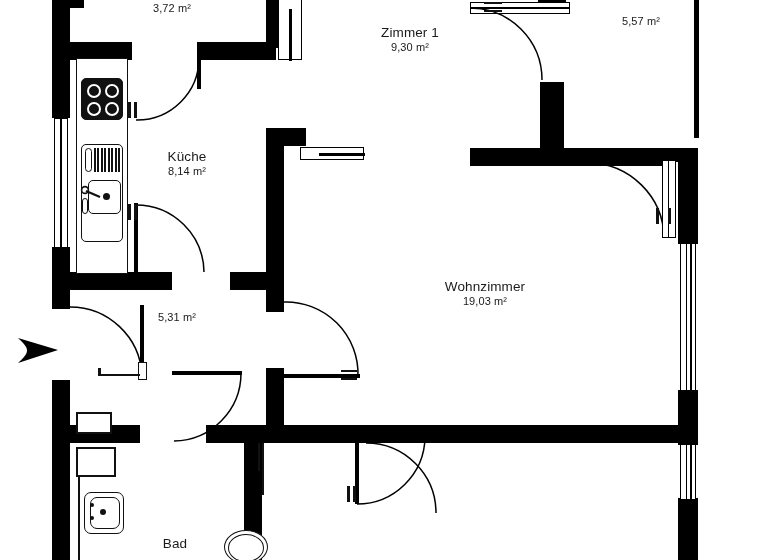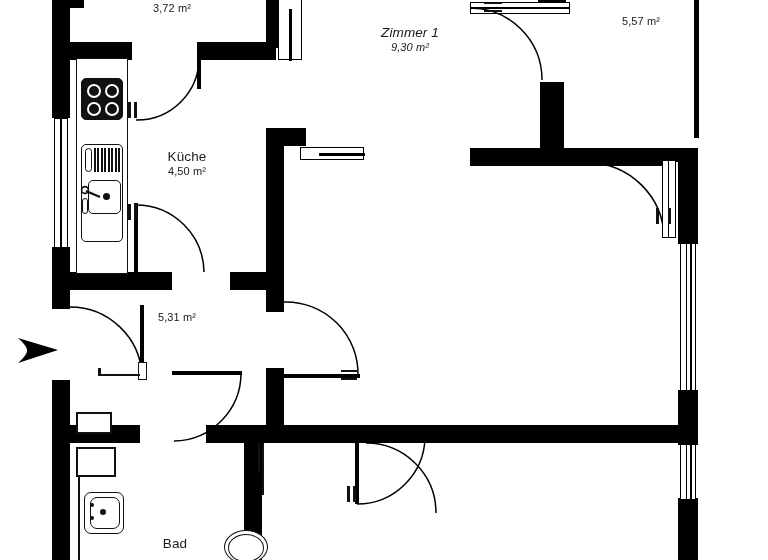--- a/index.html
+++ b/index.html
@@ -286,34 +286,38 @@
 
   <svg class="ovl entry-arrow">
     <path d="M 18 338 L 58 350 L 18 363 C 30 352 30 349 18 338 Z" fill="#000"></path>
   </svg>
 
   <div class="room-label area-only" style="left:122px; top:2px; width:100px;">
 
     <span class="rl-area">3,72 m²</span>
   </div>
 
-  <div class="room-label" style="left:350px; top:25px; width:120px;font-style:italic;">
+  <div class="room-label" style="left:350px; top:25px; width:120px;">
     <span class="rl-name">Zimmer 1</span>
     <span class="rl-area">9,30 m²</span>
   </div>
 
   <div class="room-label" style="left:581px; top:15px; width:120px;">
     <span class="rl-area">5,57 m²</span>
   </div>
 
   <div class="room-label" style="left:127px; top:149px; width:120px;">
     <span class="rl-name">Küche</span>
-    <span class="rl-area">4,50 m²</span>
-  </div>
-
+    <span class="rl-area">8,14 m²</span>
+  </div>
+
+  <div class="room-label" style="left:415px; top:279px; width:140px;">
+    <span class="rl-name">Wohnzimmer</span>
+    <span class="rl-area">19,03 m²</span>
+  </div>
 
   <div class="room-label" style="left:117px; top:311px; width:120px;">
     <span class="rl-area">5,31 m²</span>
   </div>
 
   <div class="room-label" style="left:115px; top:536px; width:120px;">
     <span class="rl-name">Bad</span>
     <span class="rl-area"></span>
   </div>
 

